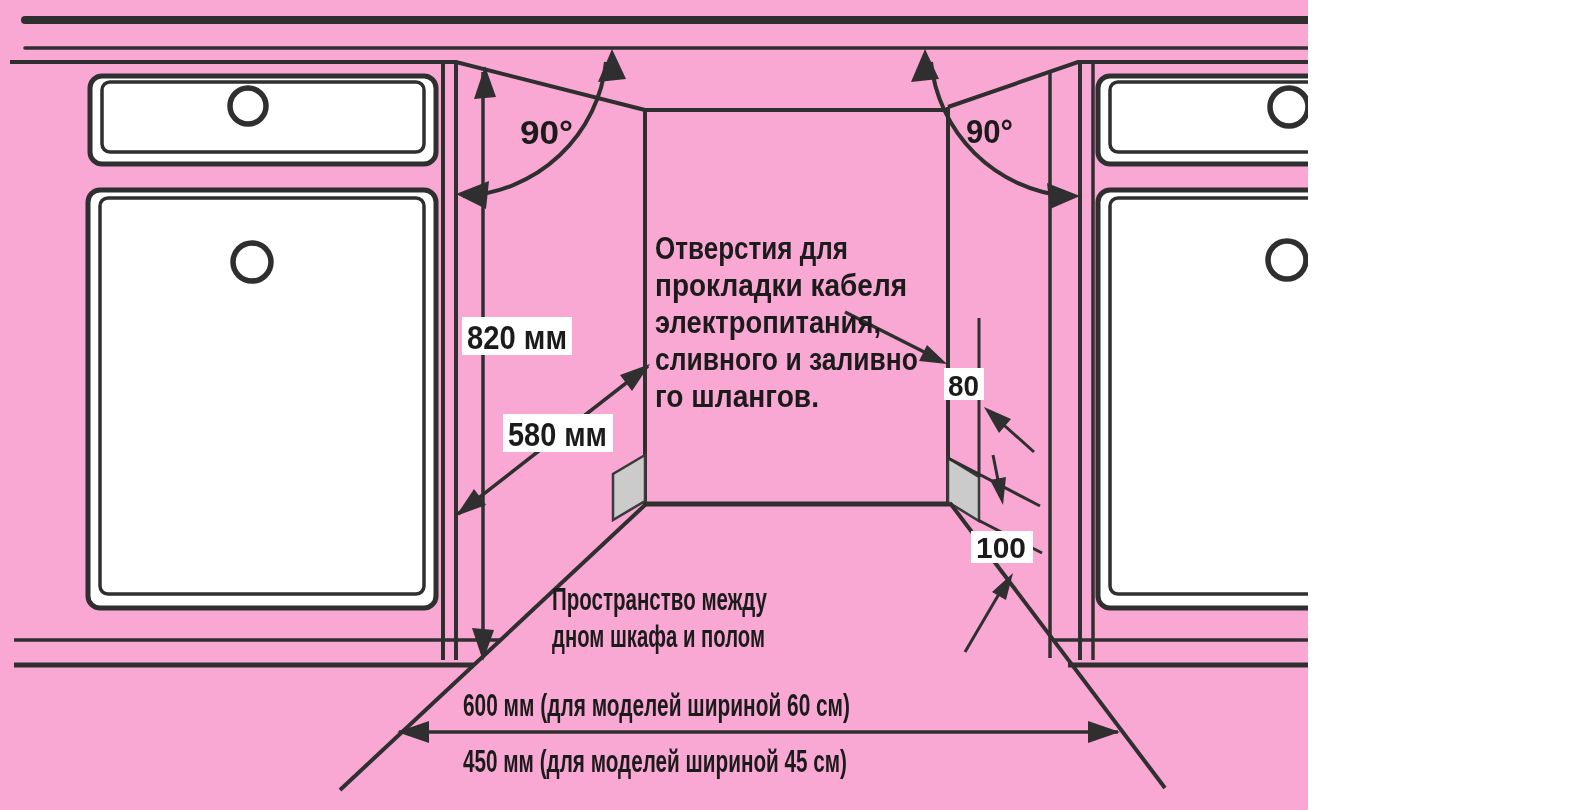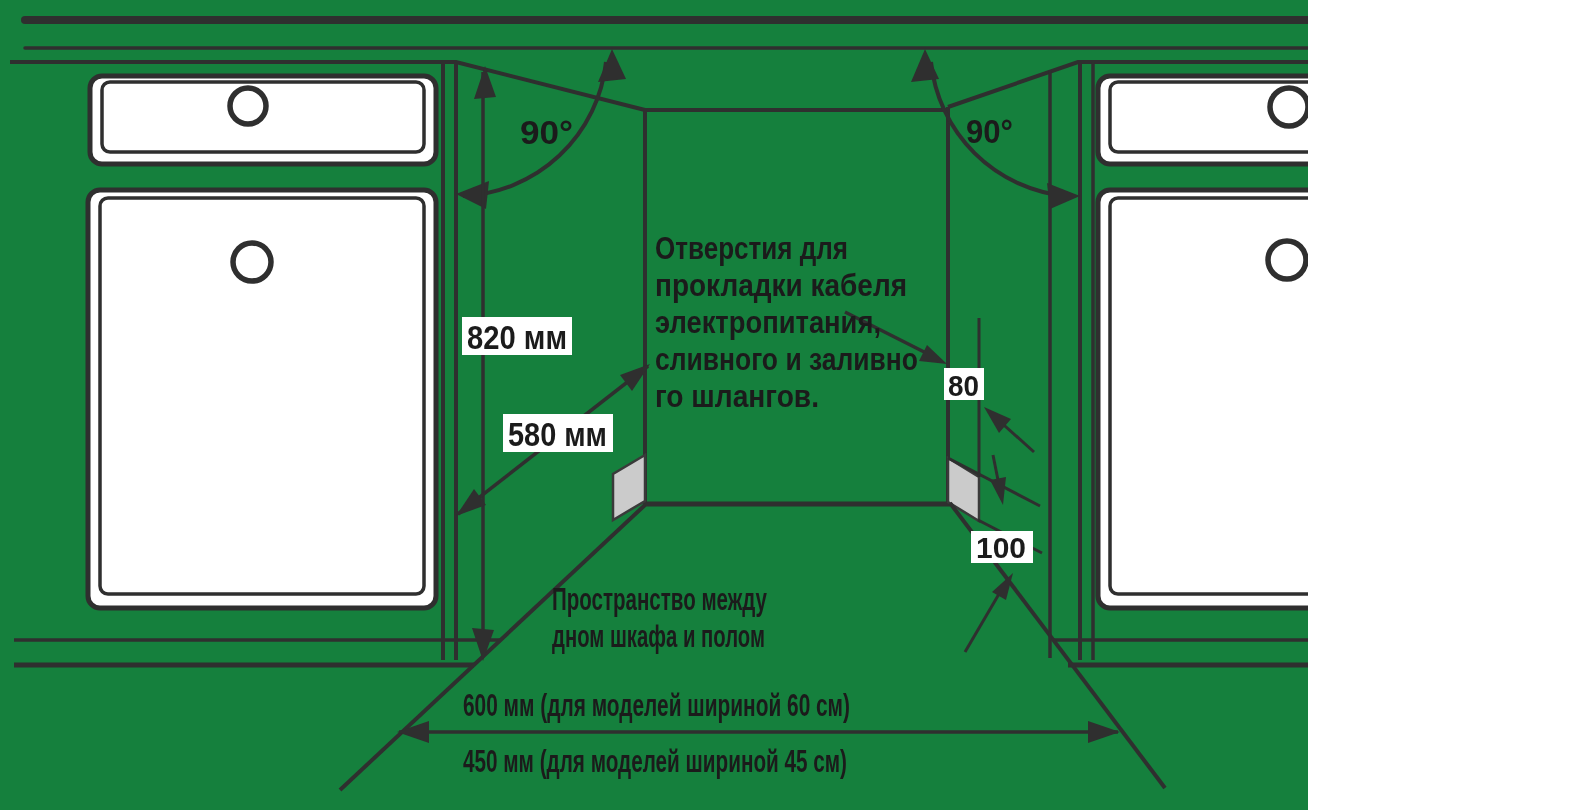--- a/index.html
+++ b/index.html
@@ -1,16 +1,16 @@
 <!DOCTYPE html>
 <html><head>
 <meta charset="utf-8">
 <style>
   html,body{margin:0;padding:0;background:#ffffff;}
-  .stage{width:1308px;height:810px;position:relative;background:#15803d;overflow:hidden;}
+  .stage{width:1308px;height:810px;position:relative;background:#f9a8d4;overflow:hidden;}
   svg{display:block;}
   .ln{stroke:#2f2f2f;fill:none;}
   .arw{fill:#2f2f2f;stroke:none;}
   .hole{fill:#cbcbcb;stroke:#3a3a3a;stroke-width:2.5;}
   .t{font-family:"Liberation Sans", sans-serif;font-weight:bold;fill:#1b1b1b;}
   .tbg{fill:#ffffff;}
   .panel{fill:#ffffff;stroke:#2f2f2f;}
 </style>
 </head>
 <body>

